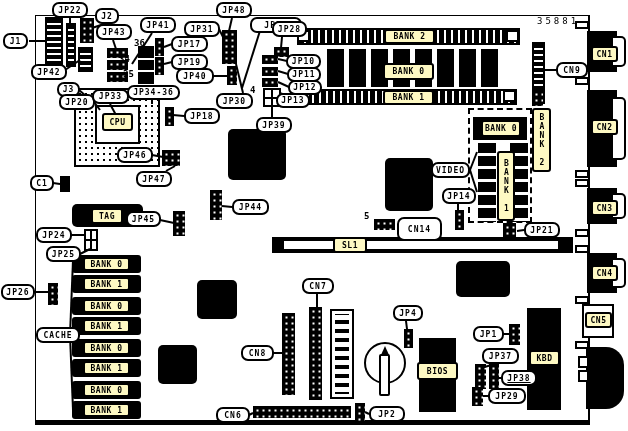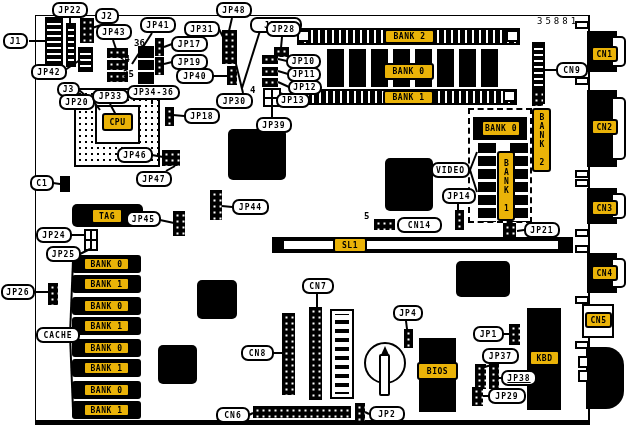--- a/index.html
+++ b/index.html
@@ -30,21 +30,21 @@
   .din{background:#000;border-radius:0 18px 18px 0;}
   .circ{background:#fff;border:2px solid #000;border-radius:50%;}
   .tri{background:#000;clip-path:polygon(50% 0,100% 100%,0 100%);}
   .penbody{background:#fff;border:2px solid #000;border-radius:2px;}
   .slotb{border:2px solid #000;background:repeating-linear-gradient(to bottom,#000 0 4px,#fff 4px 9px);
          box-shadow:inset 0 0 0 3px #fff;}
   .bubble{position:absolute;z-index:3;background:#fff;border:2px solid #000;border-radius:7px;
           display:flex;align-items:center;justify-content:center;
           font:700 8px "DejaVu Sans Mono",monospace;letter-spacing:1px;
           box-sizing:border-box;white-space:nowrap;color:#000;}
-  .boxlab{position:absolute;z-index:3;background:#eab308;border:2px solid #000;border-radius:3px;
+  .boxlab{position:absolute;z-index:3;background:#fef9c3;border:2px solid #000;border-radius:3px;
           display:flex;align-items:center;justify-content:center;
           font:700 8px "DejaVu Sans Mono",monospace;letter-spacing:0.5px;
           box-sizing:border-box;white-space:nowrap;color:#000;}
   .vert{writing-mode:vertical-rl;text-orientation:upright;letter-spacing:0;line-height:1;white-space:normal;}
   .pintext{position:absolute;z-index:3;font:700 9px "DejaVu Sans Mono",monospace;color:#000;}
   #leads{position:absolute;left:0;top:0;z-index:2;}
   .partnum{position:absolute;left:537px;top:16px;z-index:3;
            font:400 9px "DejaVu Sans Mono",monospace;letter-spacing:3px;color:#000;}
 </style>
 </head>
@@ -232,36 +232,36 @@
     <div class="bubble" style="left: 92px; top: 89px; width: 37px; height: 15px;">JP33</div>
     <div class="bubble" style="left: 127px; top: 85px; width: 53px; height: 15px;">JP34-36</div>
     <div class="bubble" style="left: 96px; top: 24px; width: 36px; height: 16px;">JP43</div>
     <div class="bubble" style="left: 140px; top: 17px; width: 36px; height: 16px;">JP41</div>
     <div class="bubble" style="left: 171px; top: 36px; width: 37px; height: 16px;">JP17</div>
     <div class="bubble" style="left: 171px; top: 54px; width: 37px; height: 16px;">JP19</div>
     <div class="bubble" style="left: 176px; top: 68px; width: 38px; height: 16px;">JP40</div>
     <div class="bubble" style="left: 184px; top: 21px; width: 36px; height: 16px;">JP31</div>
     <div class="bubble" style="left: 216px; top: 2px; width: 36px; height: 16px;">JP48</div>
     <div class="bubble" style="left: 250px; top: 17px; width: 52px; height: 16px;">JP32</div>
-    <div class="bubble" style="left: 266px; top: 21px; width: 35px; height: 16px;">JP28</div>
+    <div class="bubble" style="left: 272px; top: 21px; width: 35px; height: 16px;">JP28</div>
     <div class="bubble" style="left: 216px; top: 93px; width: 37px; height: 16px;">JP30</div>
     <div class="bubble" style="left: 286px; top: 54px; width: 35px; height: 15px;">JP10</div>
     <div class="bubble" style="left: 287px; top: 67px; width: 34px; height: 15px;">JP11</div>
     <div class="bubble" style="left: 288px; top: 80px; width: 34px; height: 15px;">JP12</div>
     <div class="bubble" style="left: 276px; top: 93px; width: 34px; height: 15px;">JP13</div>
     <div class="bubble" style="left: 256px; top: 117px; width: 36px; height: 16px;">JP39</div>
     <div class="bubble" style="left: 184px; top: 108px; width: 36px; height: 16px;">JP18</div>
     <div class="bubble" style="left: 117px; top: 147px; width: 36px; height: 16px;">JP46</div>
     <div class="bubble" style="left: 136px; top: 171px; width: 36px; height: 16px;">JP47</div>
     <div class="bubble" style="left: 30px; top: 175px; width: 24px; height: 16px;">C1</div>
     <div class="bubble" style="left: 556px; top: 62px; width: 32px; height: 16px;">CN9</div>
     <div class="bubble" style="left: 431px; top: 162px; width: 39px; height: 16px;">VIDEO</div>
     <div class="bubble" style="left: 442px; top: 188px; width: 34px; height: 16px;">JP14</div>
     <div class="bubble" style="left: 524px; top: 222px; width: 36px; height: 16px;">JP21</div>
-    <div class="bubble" style="left: 397px; top: 217px; width: 45px; height: 16px;">CN14</div>
+    <div class="bubble" style="left: 397px; top: 217px; width: 45px; height: 24px;">CN14</div>
     <div class="bubble" style="left: 126px; top: 211px; width: 35px; height: 16px;">JP45</div>
     <div class="bubble" style="left: 232px; top: 199px; width: 37px; height: 16px;">JP44</div>
     <div class="bubble" style="left: 36px; top: 227px; width: 36px; height: 16px;">JP24</div>
     <div class="bubble" style="left: 46px; top: 246px; width: 35px; height: 16px;">JP25</div>
     <div class="bubble" style="left: 1px; top: 284px; width: 34px; height: 16px;">JP26</div>
     <div class="bubble" style="left: 36px; top: 327px; width: 44px; height: 16px;">CACHE</div>
     <div class="bubble" style="left: 302px; top: 278px; width: 32px; height: 16px;">CN7</div>
     <div class="bubble" style="left: 241px; top: 345px; width: 33px; height: 16px;">CN8</div>
     <div class="bubble" style="left: 216px; top: 407px; width: 34px; height: 16px;">CN6</div>
     <div class="bubble" style="left: 369px; top: 406px; width: 36px; height: 16px;">JP2</div>

